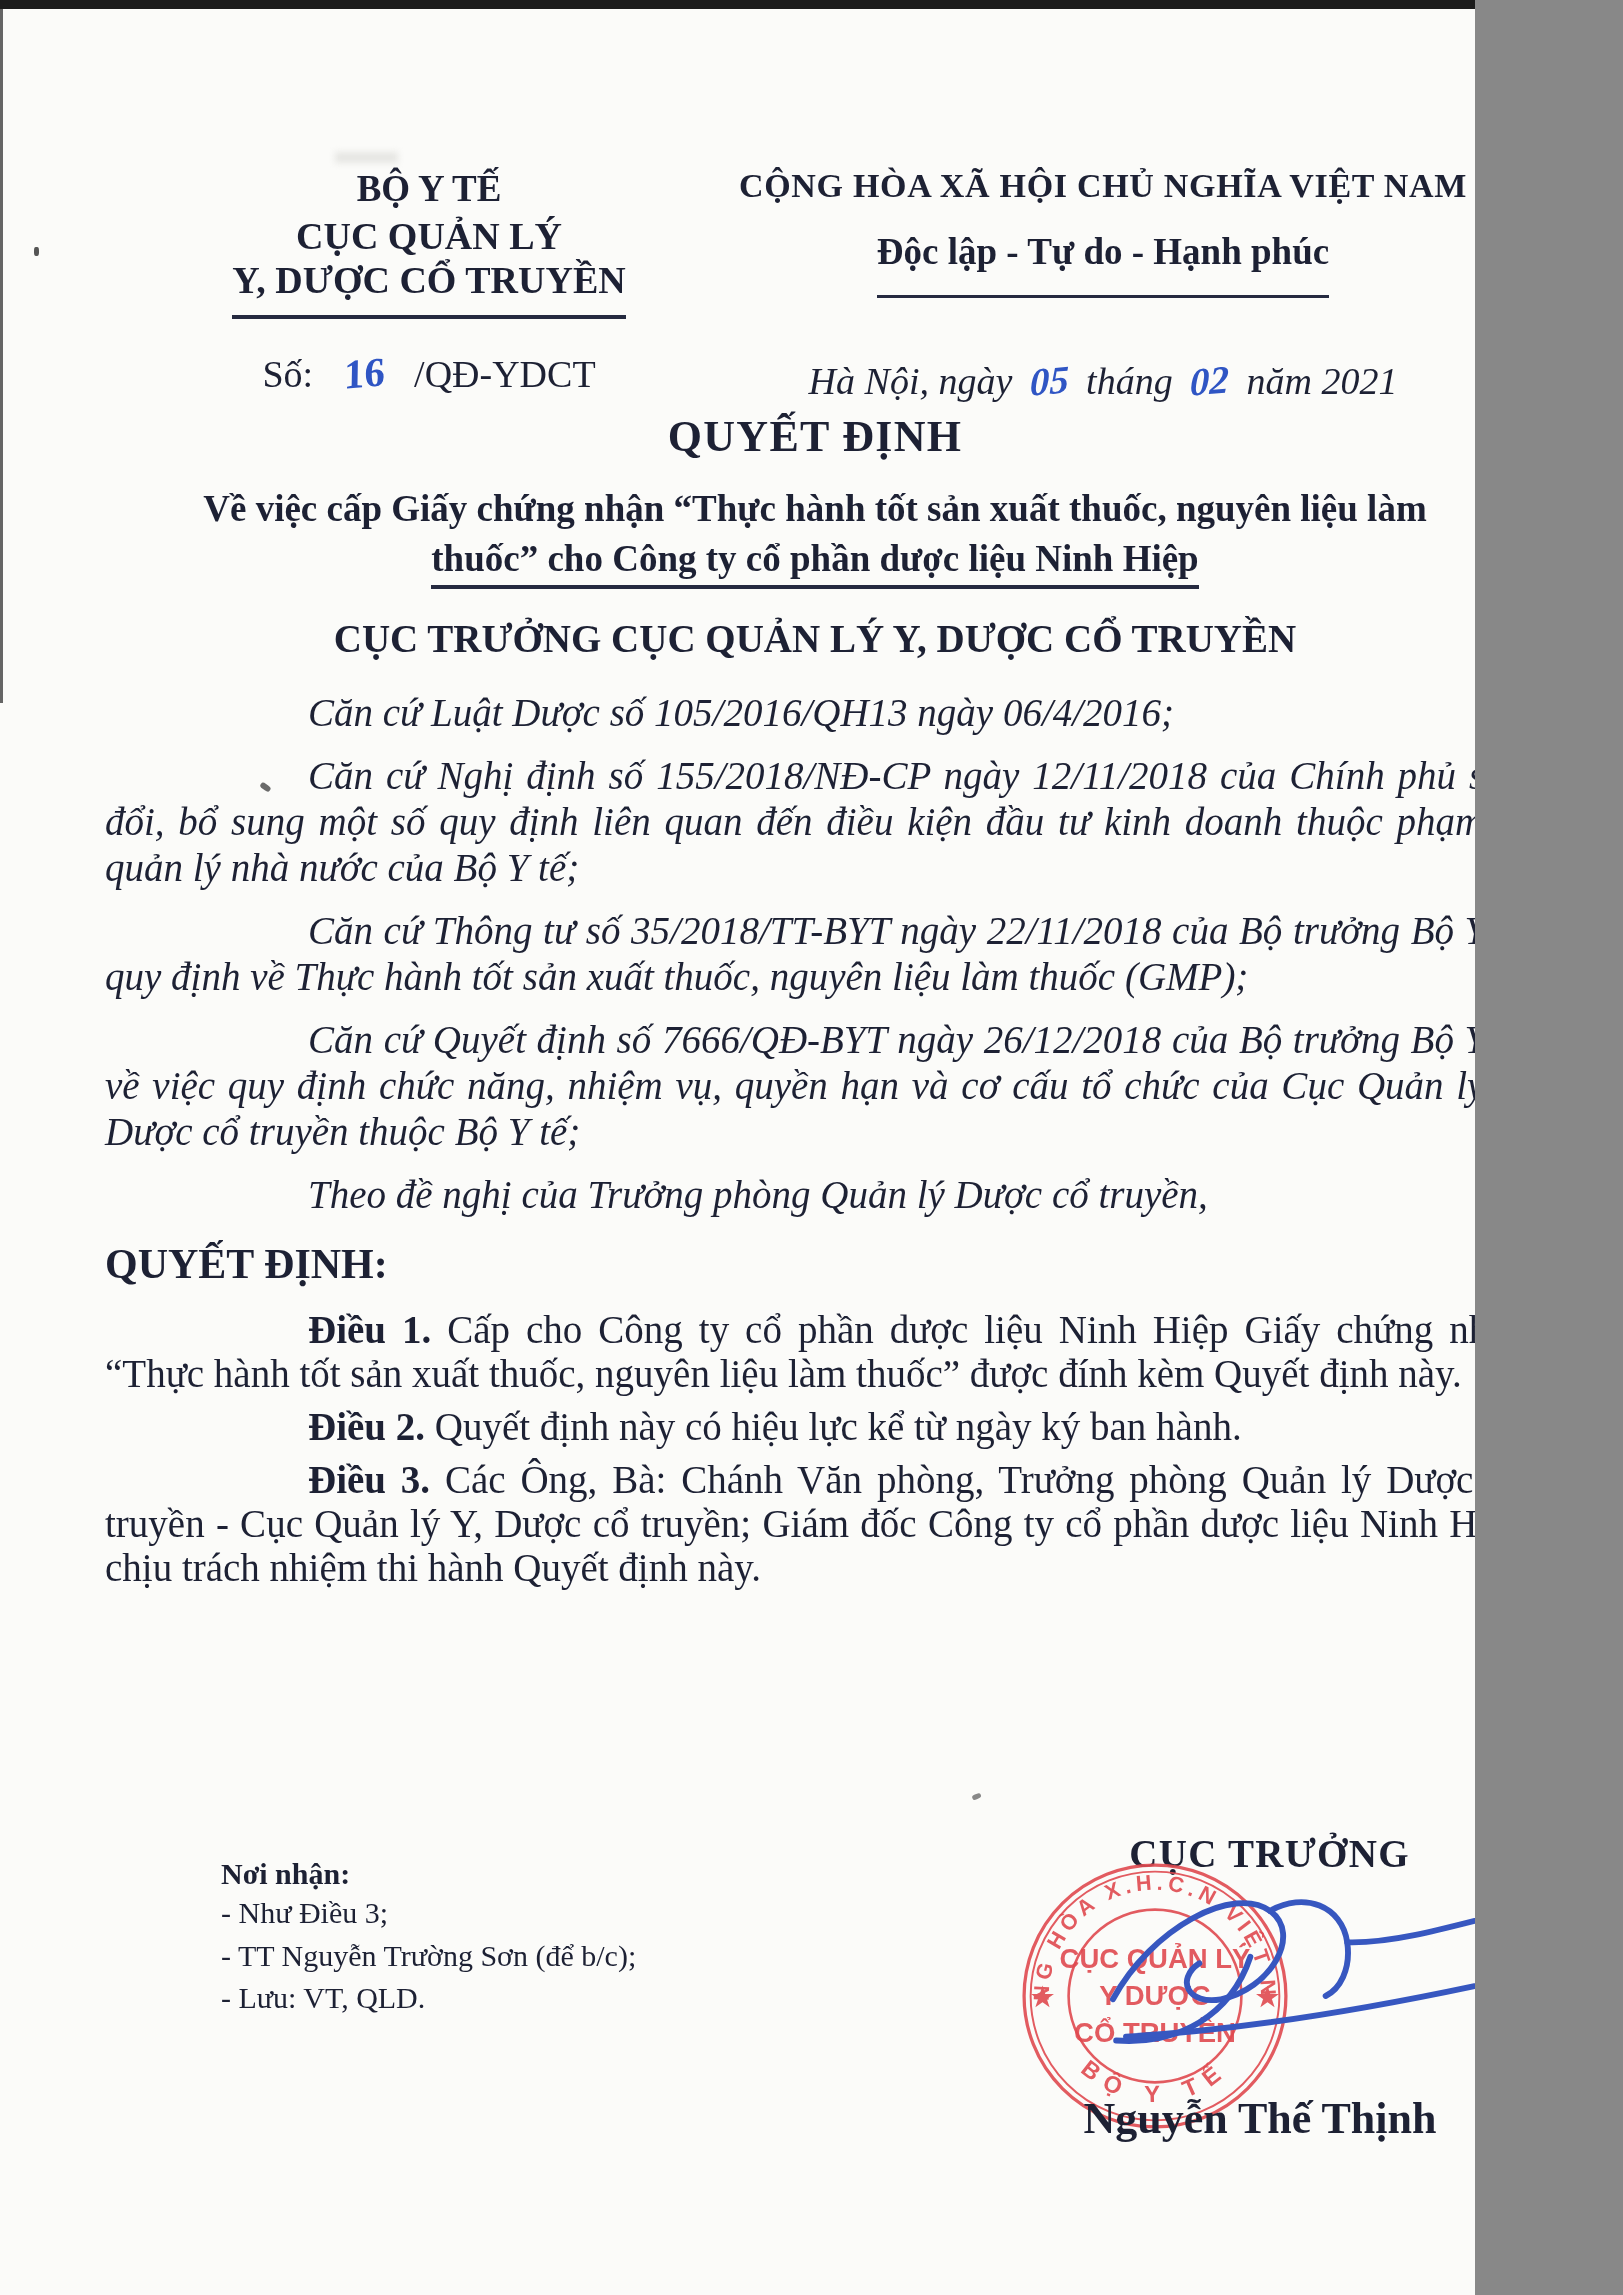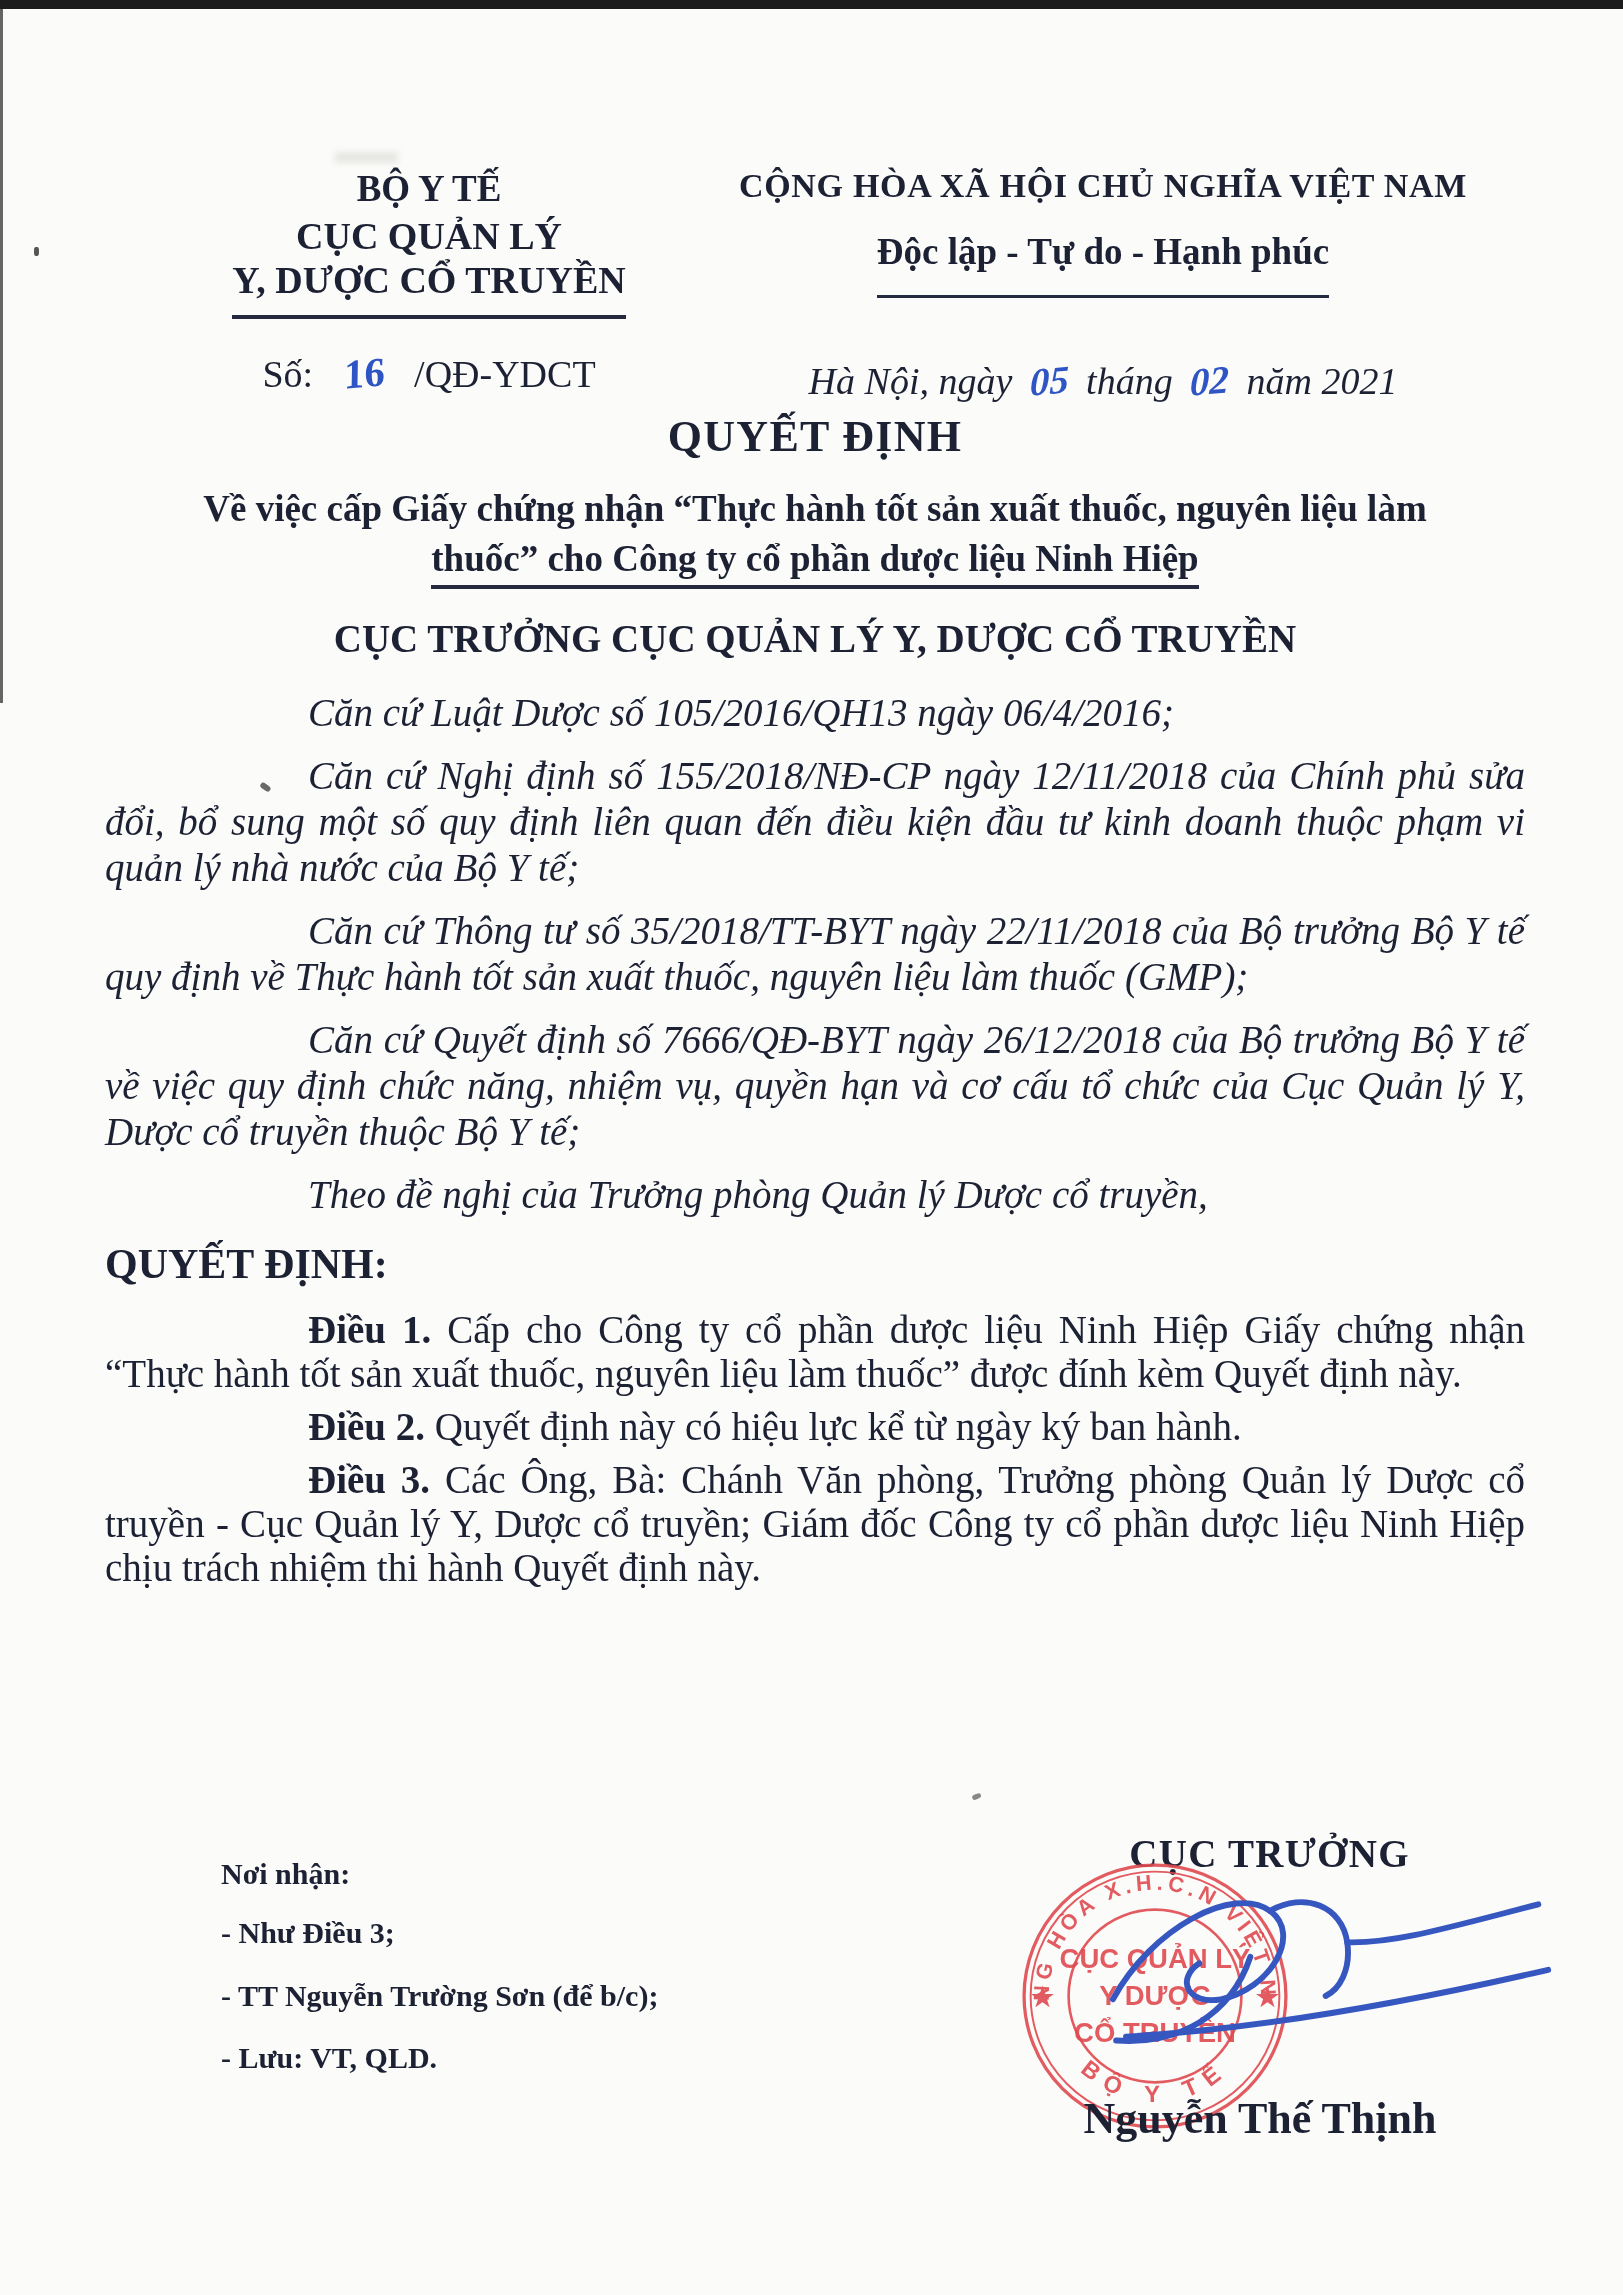--- a/index.html
+++ b/index.html
@@ -1,18 +1,18 @@
 <!DOCTYPE html>
 <html style="font-size:10.5px"><head>
 <meta charset="utf-8">
 <style>
   html,body{margin:0;padding:0;background:#888;}
   .page{
     position:relative;
-    width:1623px;height:2295px;
+    width:1475px;height:2295px;
     background:#fbfbf9;
     font-family:"Liberation Serif","DejaVu Serif",serif;
     color:#1d2134;
     overflow:hidden;
   }
   
   .scan-top{position:absolute;top:0;left:0;width:100%;height:8.5px;background:#1c1c1c;}
   .scan-left{position:absolute;top:8.5px;left:0;width:3.3px;height:694px;background:#333;opacity:.75;}
   .speck{position:absolute;background:#777;border-radius:40%;}
   .speck.s1{left:260px;top:784px;width:10.5px;height:5.9px;transform:rotate(35deg);background:#6a6a6a;}
@@ -42,21 +42,21 @@
   .subject .u{display:inline-block;border-bottom:4.6px solid #252a40;padding-bottom:1px;}
   .h2{font-size:39px;font-weight:bold;text-align:center;margin:27.5px 0 29px 0;white-space:nowrap;}
   p.recital{font-style:italic;font-size:39px;line-height:46px;text-align:justify;text-indent:203px;margin:0 0 17px 0;}
   .h3{font-size:42px;font-weight:bold;text-align:left;margin:22px 0 19.6px 0;}
   p.article{font-size:39px;line-height:44px;text-align:justify;text-indent:203px;margin:0 0 9.2px 0;}
   p.article b{font-weight:bold;}
 
   
   .footer-left{position:absolute;left:221px;top:1857px;font-size:30px;}
   .footer-left .lbl{font-weight:bold;}
-  .footer-left .itm{margin-top:22px;line-height:1.35;font-weight:bold;}
+  .footer-left .itm{margin-top:2px;line-height:1.35;}
 
   .sig-title{position:absolute;left:1073px;top:1831px;width:393px;text-align:center;font-size:39px;font-weight:bold;letter-spacing:1.3px;white-space:nowrap;}
   .sig-name{position:absolute;left:1057px;top:2093px;width:406px;text-align:center;font-size:44px;font-weight:bold;white-space:nowrap;}
   .stamp-wrap{position:absolute;left:1011px;top:1852px;width:288px;height:288px;}
   .sign-wrap{position:absolute;left:1054px;top:1865px;width:504px;height:190px;}
 </style>
 </head>
 <body>
 
 <div class="page">

